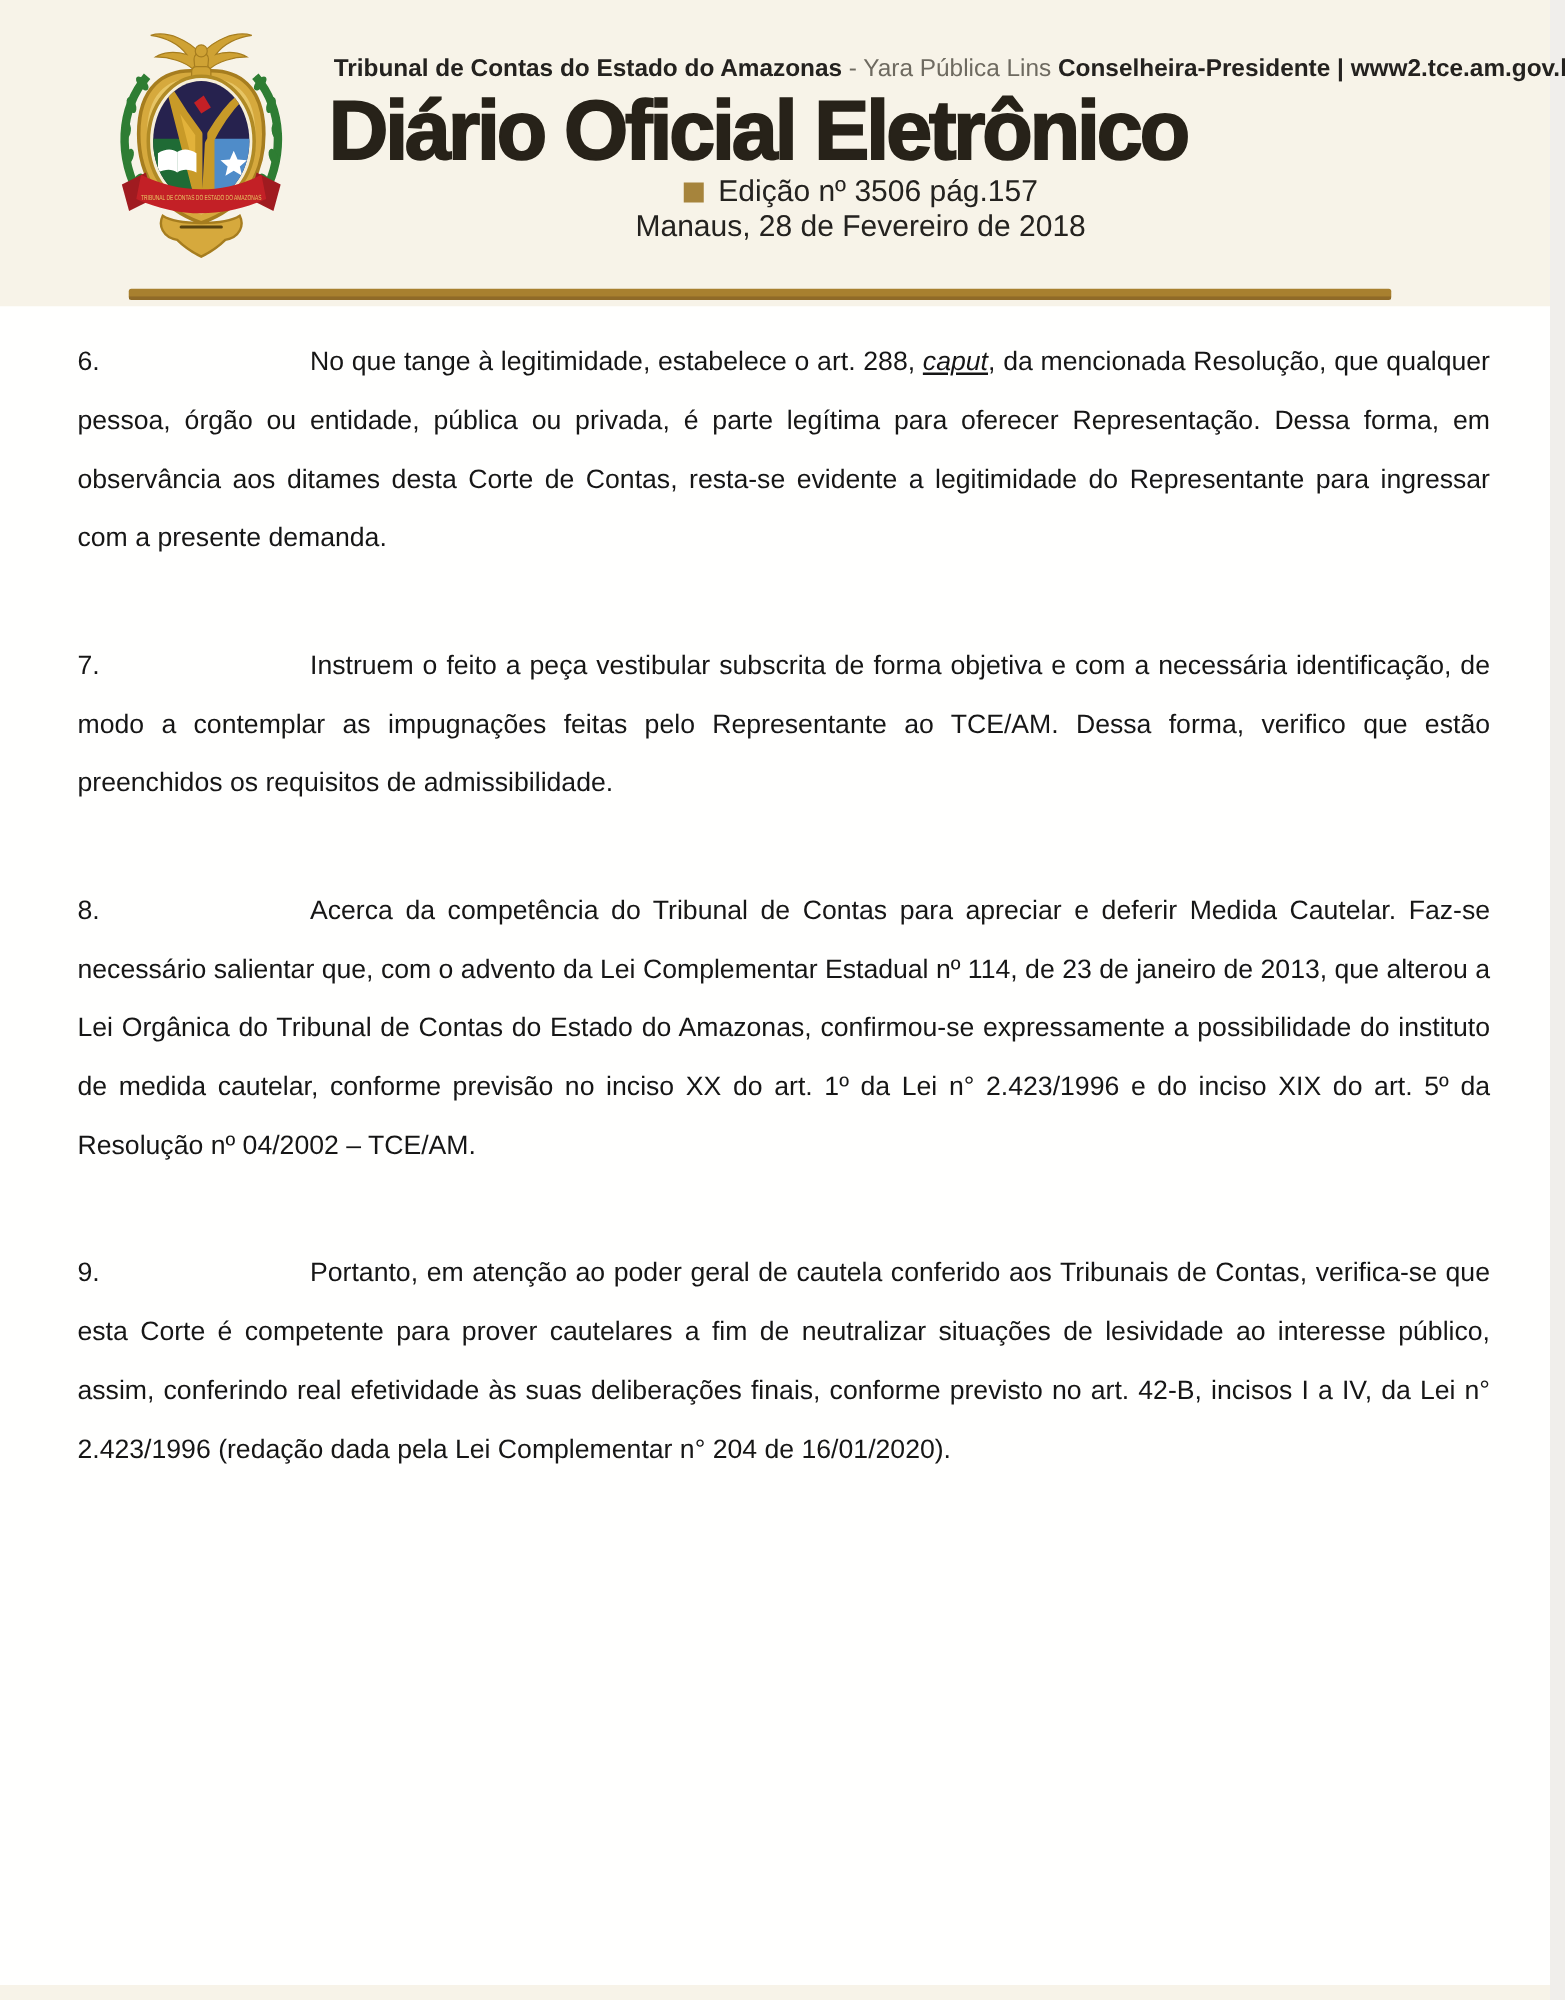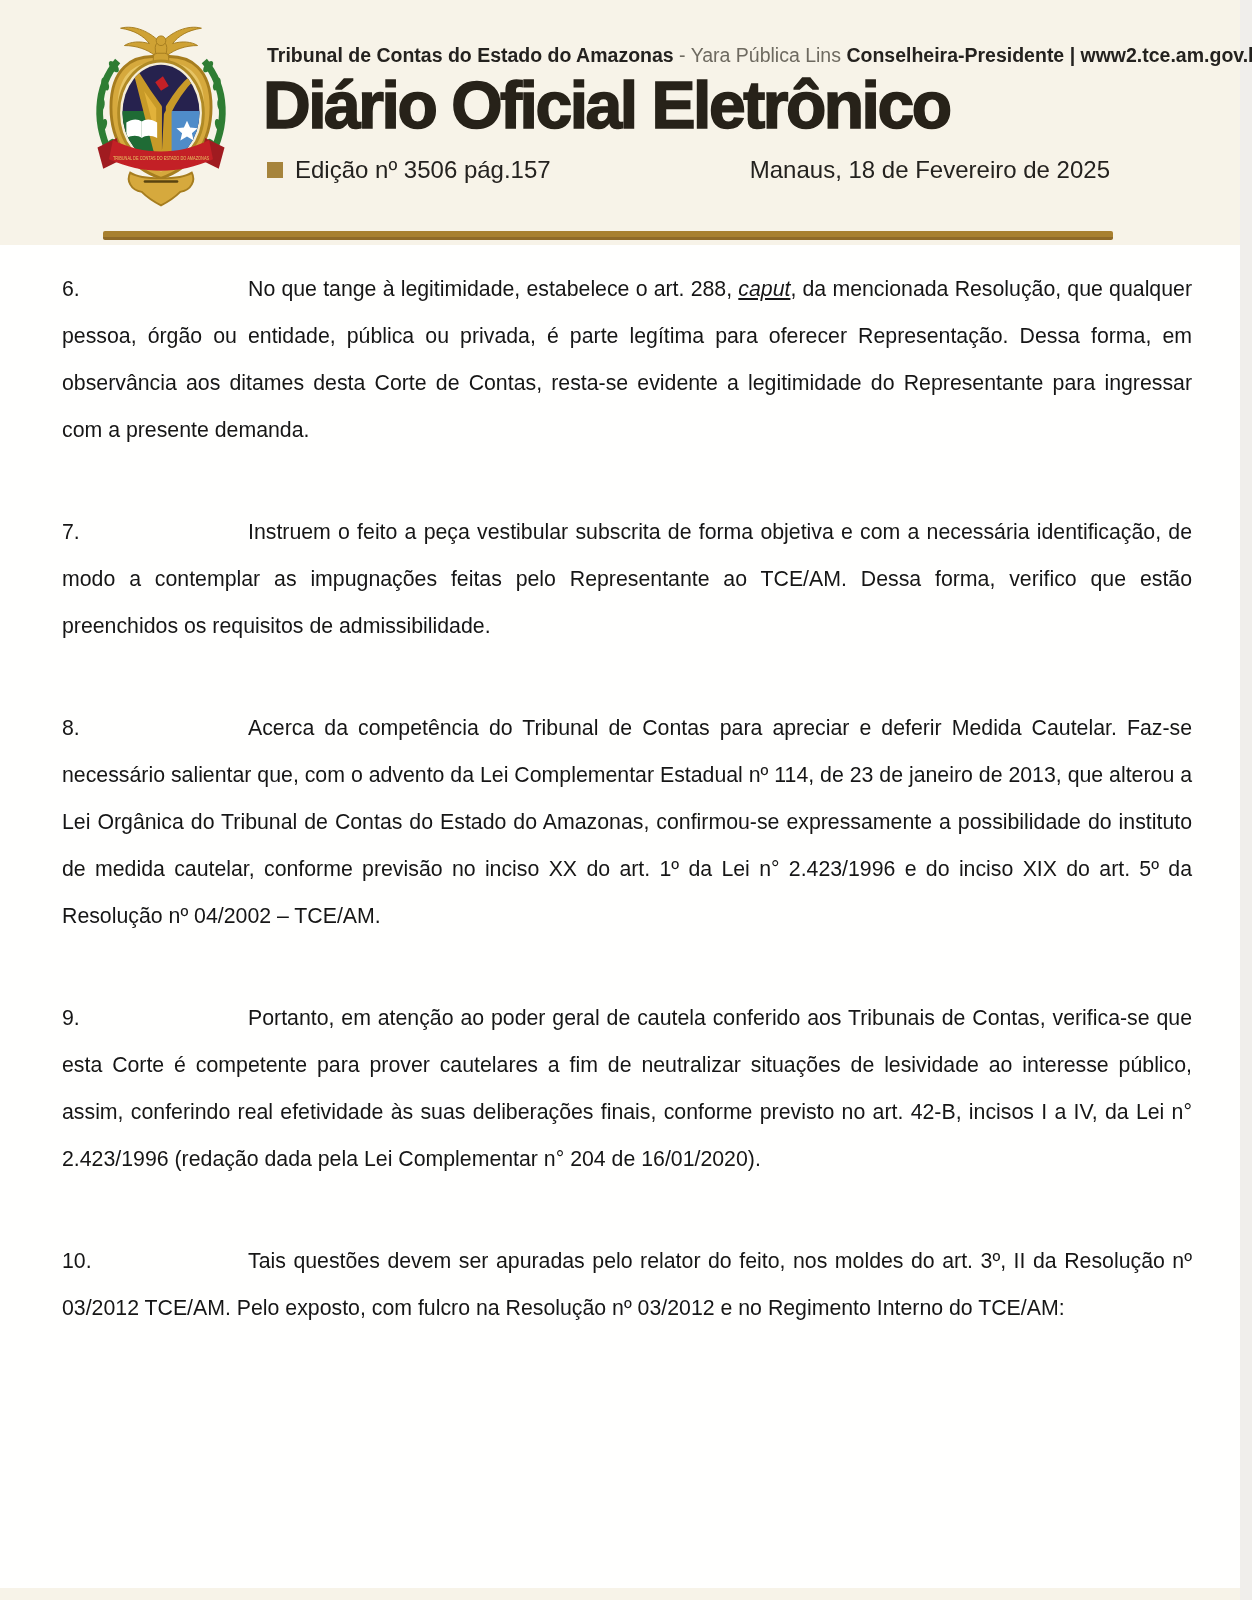--- a/index.html
+++ b/index.html
@@ -25,23 +25,23 @@
   }
   .org-line .b{font-weight:bold;}
   .org-line .lite{color:#6e6a60;}
   .masthead-title{
     position:absolute;left:263px;top:66px;width:860px;
     font-size:67px;font-weight:bold;letter-spacing:-2.5px;color:#272219;
     -webkit-text-stroke:1.6px #272219;
     white-space:nowrap;transform:scaleX(0.985);transform-origin:left;
   }
   .edition-row{
-    position:absolute;left:267px;top:156px;width:843px;
+    position:absolute;left:267px;top:140px;width:843px;
     display:flex;justify-content:space-between;align-items:center;
-    font-size:24px;color:#24221f;
+    font-size:24px;color:#24221f;flex-direction:column;
   }
   .edition-left{display:flex;align-items:center;gap:12px;}
   .edition-bullet{width:16px;height:16px;background:#a6843c;display:inline-block;}
   
   .doc{
     position:absolute;top:266px;left:62px;width:1130px;
     font-size:21.3px;line-height:47px;text-align:justify;color:#161616;
   }
   .doc p{margin:0 0 55px 0;}
   .para-number{display:inline-block;width:186px;}
@@ -132,27 +132,26 @@
     <span class="b">Conselheira-Presidente | www2.tce.am.gov.br</span>
   </div>
 
   <div class="masthead-title">Diário Oficial Eletrônico</div>
 
   <div class="edition-row">
     <span class="edition-left">
       <span class="edition-bullet"></span>
       <span>Edição nº 3506 pág.157</span>
     </span>
-    <span>Manaus, 18 de Fevereiro de 2025</span>
+    <span>Manaus, 28 de Fevereiro de 2018</span>
   </div>
 
   <div class="divider-bar"></div>
 </header>
 
 <main class="doc" id="paragraph-container">
     <p><span class="para-number">6.</span><span>No que tange à legitimidade, estabelece o art. 288, </span><span class="seg-italic">caput</span><span>, da mencionada Resolução, que qualquer pessoa, órgão ou entidade, pública ou privada, é parte legítima para oferecer Representação. Dessa forma, em observância aos ditames desta Corte de Contas, resta-se evidente a legitimidade do Representante para ingressar com a presente demanda.</span></p>
     <p><span class="para-number">7.</span><span>Instruem o feito a peça vestibular subscrita de forma objetiva e com a necessária identificação, de modo a contemplar as impugnações feitas pelo Representante ao TCE/AM. Dessa forma, verifico que estão preenchidos os requisitos de admissibilidade.</span></p>
     <p><span class="para-number">8.</span><span>Acerca da competência do Tribunal de Contas para apreciar e deferir Medida Cautelar. Faz-se necessário salientar que, com o advento da Lei Complementar Estadual nº 114, de 23 de janeiro de 2013, que alterou a Lei Orgânica do Tribunal de Contas do Estado do Amazonas, confirmou-se expressamente a possibilidade do instituto de medida cautelar, conforme previsão no inciso XX do art. 1º da Lei n° 2.423/1996 e do inciso XIX do art. 5º da Resolução nº 04/2002 – TCE/AM.</span></p>
     <p><span class="para-number">9.</span><span>Portanto, em atenção ao poder geral de cautela conferido aos Tribunais de Contas, verifica-se que esta Corte é competente para prover cautelares a fim de neutralizar situações de lesividade ao interesse público, assim, conferindo real efetividade às suas deliberações finais, conforme previsto no art. 42-B, incisos I a IV, da Lei n° 2.423/1996 (redação dada pela Lei Complementar n° 204 de 16/01/2020).</span></p>
-    <p><span class="para-number">10.</span><span>Tais questões devem ser apuradas pelo relator do feito, nos moldes do art. 3º, II da Resolução nº 03/2012 TCE/AM. Pelo exposto, com fulcro na Resolução nº 03/2012 e no Regimento Interno do TCE/AM:</span></p>
   </main>
 
 <div class="bottom-strip"></div>
 
 </body></html>

